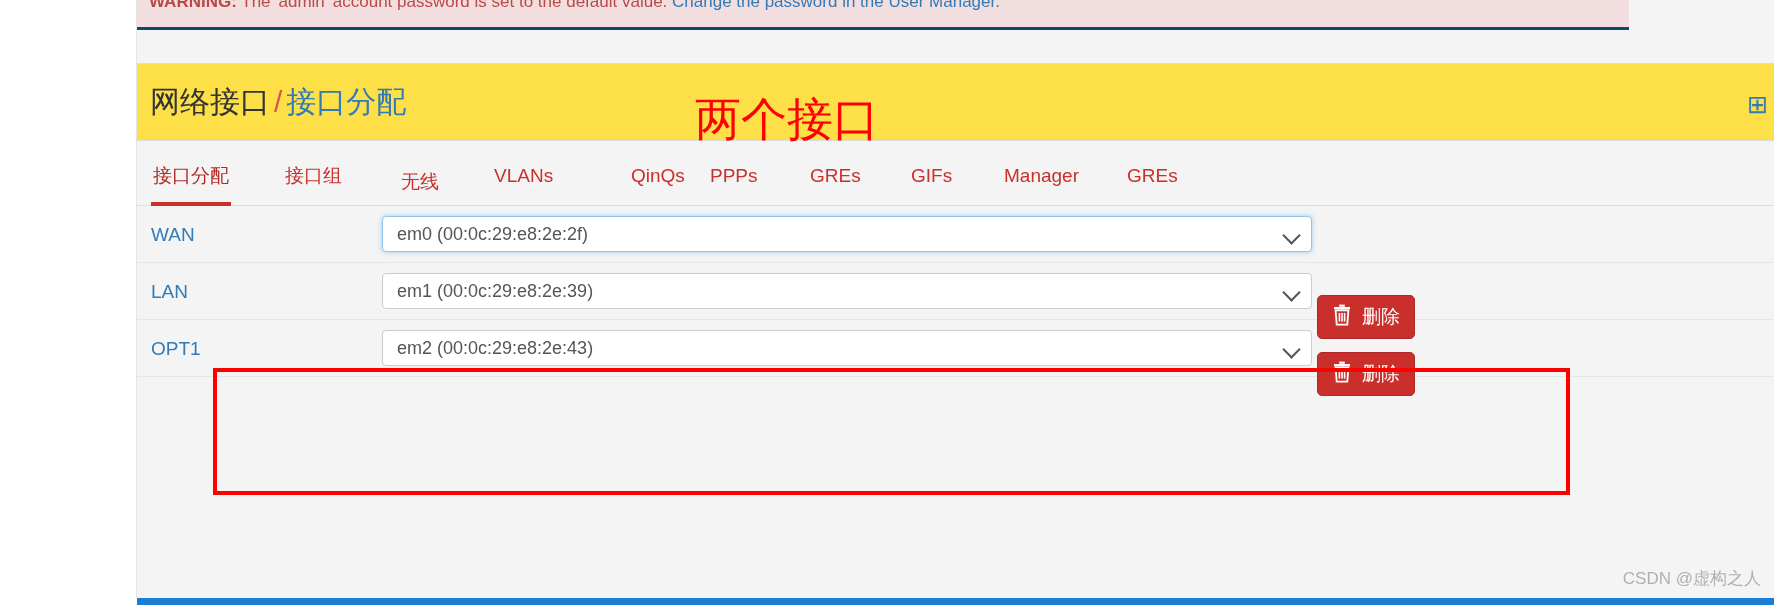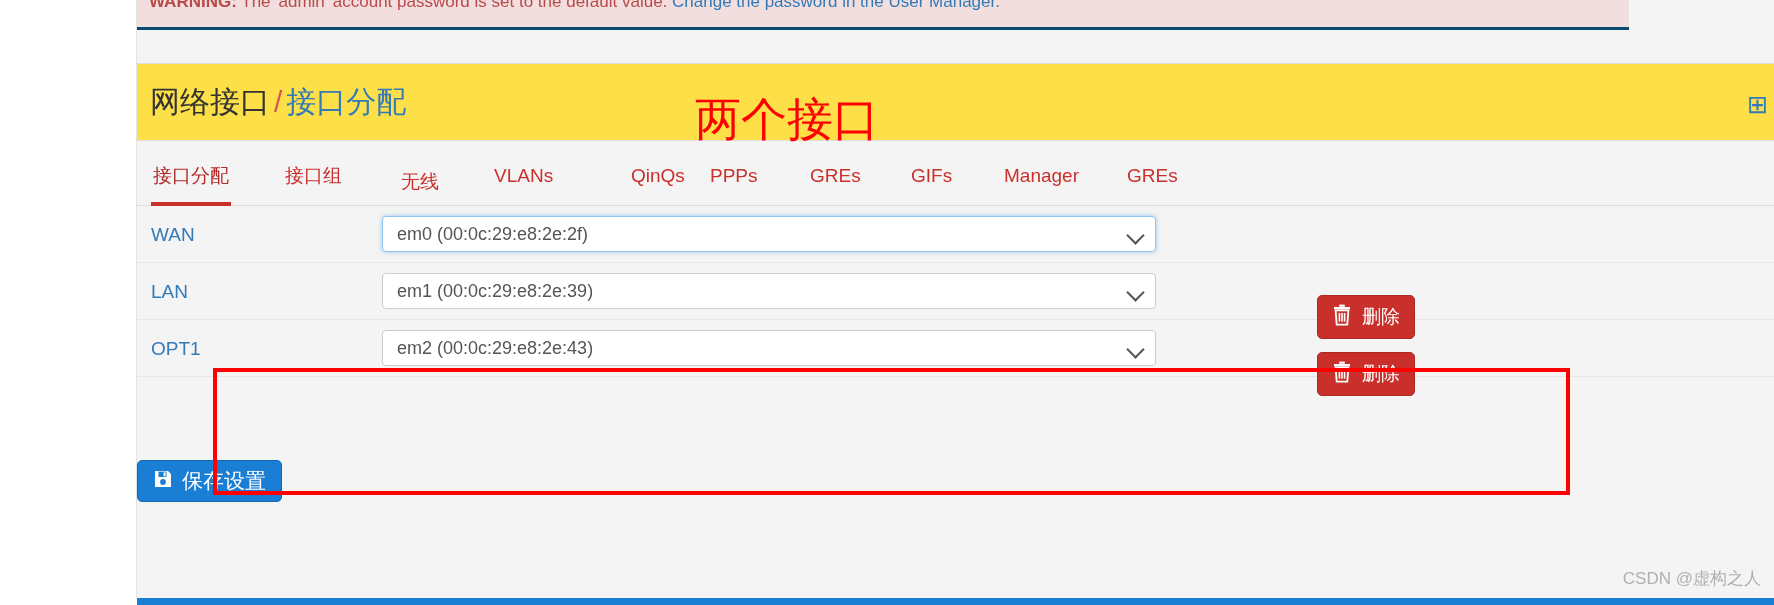--- a/index.html
+++ b/index.html
@@ -172,21 +172,21 @@
     left: 14px;
     top: 18px;
     font-size: 19px;
     color: #337ab7;
     white-space: nowrap;
   }
   .select-wrap {
     position: absolute;
     left: 245px;
     top: 10px;
-    width: 774px;
+    width: 930px;
     height: 36px;
   }
   select.port-select {
     width: 100%;
     height: 36px;
     box-sizing: border-box;
     padding: 0 10px 0 14px;
     font-size: 18px;
     font-family: "Liberation Sans", "DejaVu Sans", sans-serif;
     color: #555555;
@@ -367,31 +367,20 @@
                   <rect x="6.6" y="9" width="1.6" height="8.6" fill="#ffffff"></rect>
                   <rect x="9.2" y="9" width="1.6" height="8.6" fill="#ffffff"></rect>
                   <rect x="11.8" y="9" width="1.6" height="8.6" fill="#ffffff"></rect>
                 </svg></span>
               <span>删除</span>
             </button>
           </div>
         </div>
     </div>
 
-    <button class="save-btn">
-      <span class="save-icon">
-        <svg width="20" height="20" viewBox="0 0 20 20" aria-hidden="true">
-          <path d="M2 2h13l3 3v13H2V2z" fill="#ffffff"></path>
-          <rect x="5.5" y="2.6" width="8" height="5.4" fill="#1a7fd4"></rect>
-          <rect x="10.6" y="3.4" width="2" height="3.9" fill="#ffffff"></rect>
-          <circle cx="10" cy="13" r="2.9" fill="#1a7fd4"></circle>
-        </svg>
-      </span>
-      <span>保存设置</span>
-    </button>
 
     <div class="annot-rect"></div>
 
     <div class="watermark">CSDN @虚构之人</div>
   </div>
 
   <div class="bottom-strip"></div>
   <div class="bottom-strip-gutter"></div>
 </div>
 

